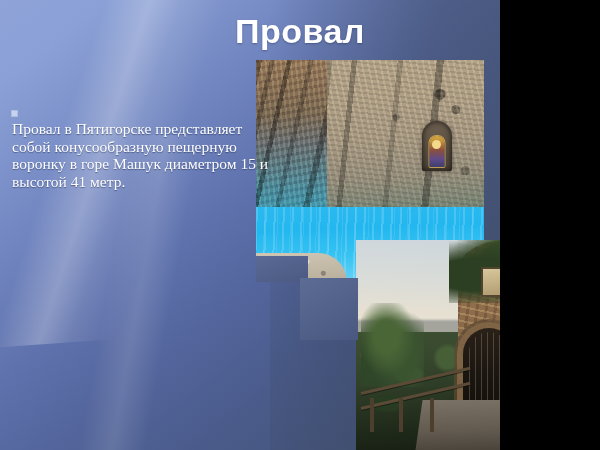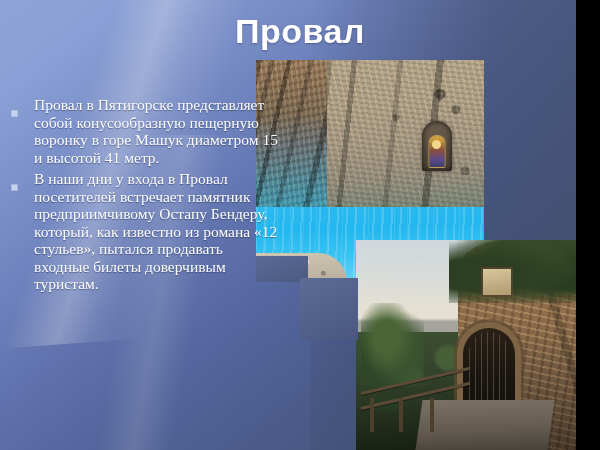--- a/index.html
+++ b/index.html
@@ -2,21 +2,21 @@
 <html><head>
 <meta charset="utf-8">
 <style>
   html, body {
     margin: 0;
     padding: 0;
     background: #000;
   }
   .slide {
     position: relative;
-    width: 576px;
+    width: 500px;
     height: 450px;
     overflow: hidden;
     font-family: "Liberation Serif", "DejaVu Serif", serif;
     background: #4d7c0f;
   }
   
   .bg-base {
     position: absolute;
     inset: 0;
     background:
@@ -92,20 +92,21 @@
     position: absolute;
     left: 12px;
     top: 96px;
     width: 268px;
     z-index: 7;
   }
   .bullet-row {
     display: flex;
     align-items: flex-start;
     margin-bottom: 4px;
+    flex-direction: column;
   }
   .bullet-mark {
     flex: 0 0 auto;
     width: 22px;
     padding-top: 6px;
     text-align: left;
   }
   .bullet-mark i {
     display: inline-block;
     width: 5px;
@@ -405,24 +406,20 @@
   <div class="title">Провал</div>
 
   <div class="body-text">
 
     <div class="bullet-row">
       <span class="bullet-mark"><i></i></span>
       <span class="bullet-text">Провал в Пятигорске представляет собой конусообразную пещерную воронку в горе Машук диаметром 15 и высотой 41 метр.</span>
     </div>
 
 
-    <div class="bullet-row">
-      <span class="bullet-mark"><i></i></span>
-      <span class="bullet-text">В наши дни у входа в Провал посетителей встречает памятник предприимчивому Остапу Бендеру, который, как известно из романа «12 стульев», пытался продавать входные билеты доверчивым туристам.</span>
-    </div>
 
   </div>
 
   <div id="panel-light"></div>
 
   <div class="photo" id="photo-cave">
     <div class="cave-art">
       <div class="rock-left">
         <div class="rock-left-tex"></div>
       </div>

